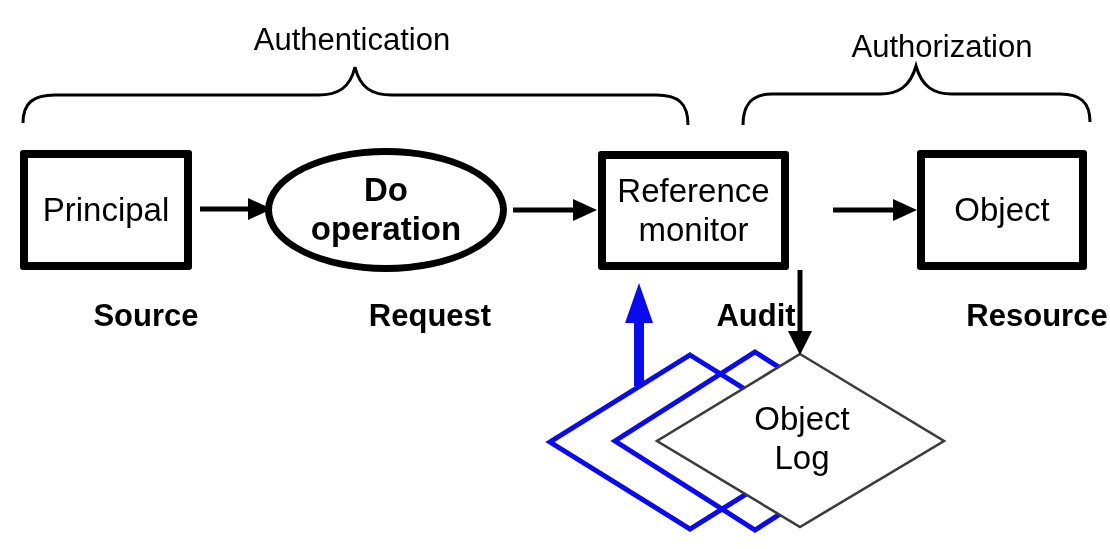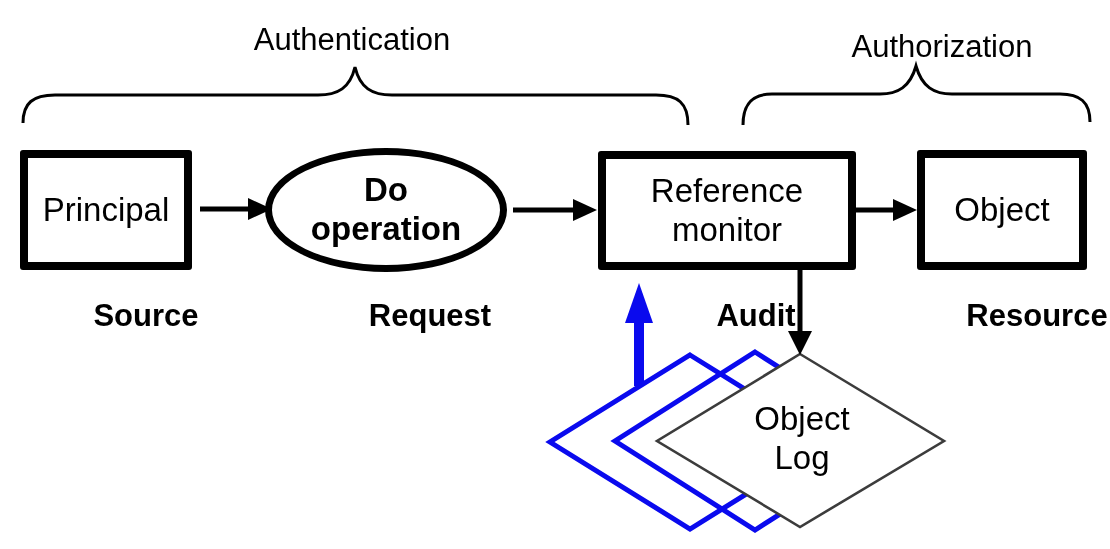--- a/index.html
+++ b/index.html
@@ -108,21 +108,21 @@
 
   <div class="node rect" style="left:20px;top:150px;width:172px;height:120px;">
     <span>Principal</span>
   </div>
 
   <div class="node ellipse" style="left:265px;top:148px;width:242px;height:124px;font-weight:bold;">
     <span>Do
 operation</span>
   </div>
 
-  <div class="node rect" style="left:598px;top:151px;width:258px;height:119px;">
+  <div class="node rect" style="left:598px;top:151px;width:191px;height:119px;">
     <span>Reference
 monitor</span>
   </div>
 
   <div class="node rect" style="left:917px;top:150px;width:170px;height:120px;">
     <span>Object</span>
   </div>
 
   <div class="audit-label" style="left:802px;top:400px;">Object
 Log</div>

